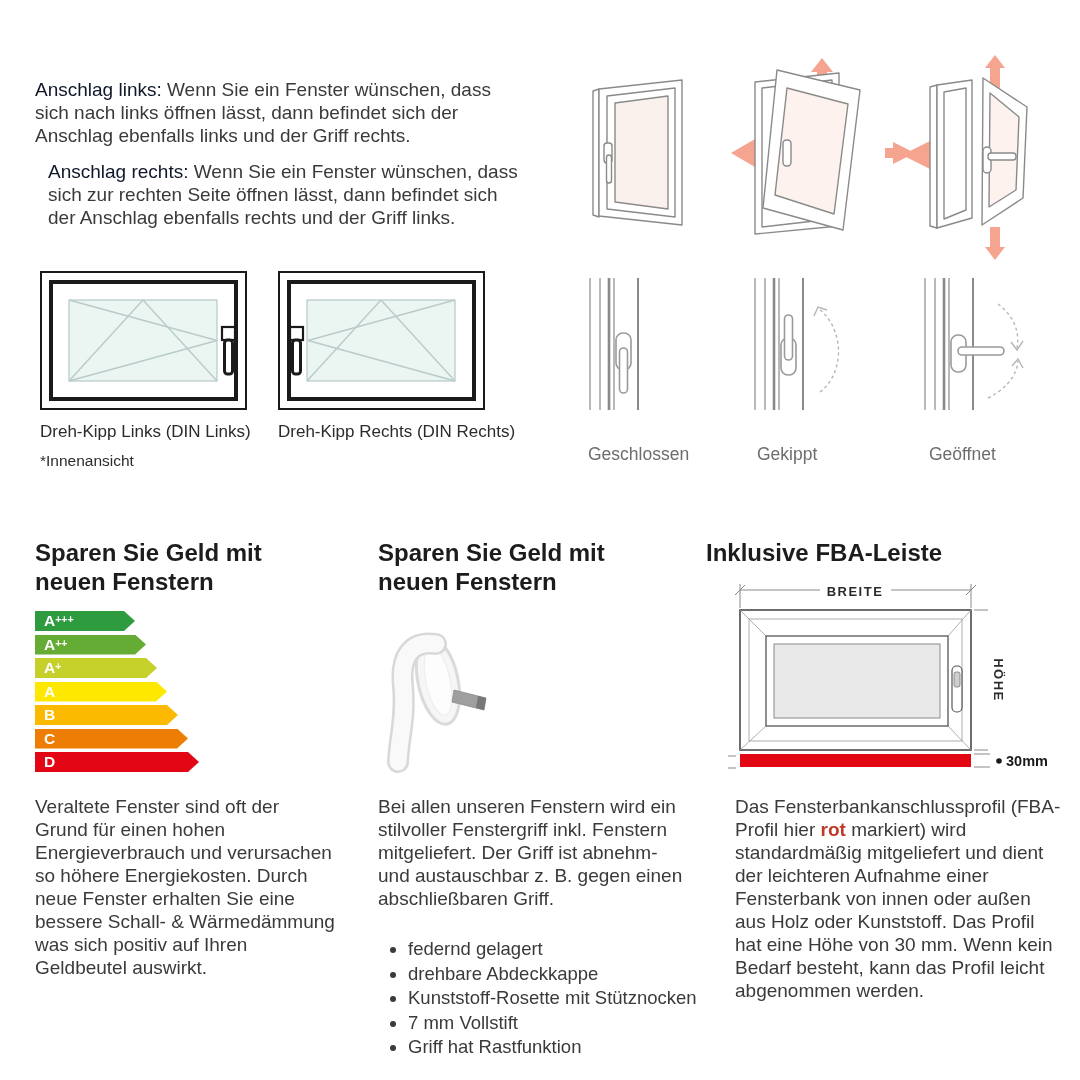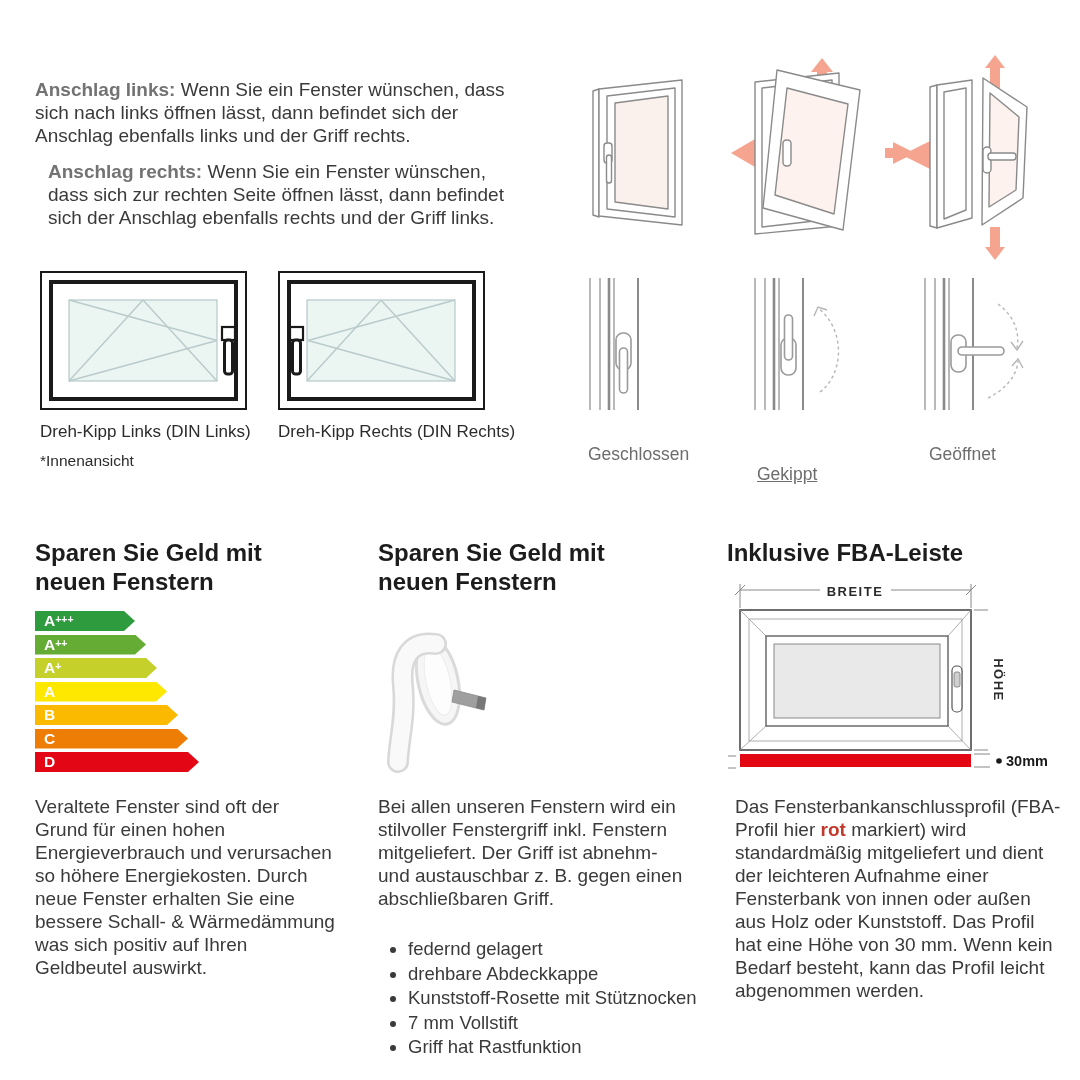--- a/index.html
+++ b/index.html
@@ -1,21 +1,21 @@
 <!DOCTYPE html>
 <html><head>
 <meta charset="utf-8">
 <style>
   html,body{margin:0;padding:0;background:#fff;}
   .page{position:relative;width:1080px;height:1080px;background:#ffffff;
         font-family:"Liberation Sans",sans-serif;color:#3a3a3a;overflow:hidden;}
   .abs{position:absolute;}
   .title-lg{font-size:25px;font-weight:700;color:#1c1c1c;}
   .para{font-size:19px;line-height:23px;color:#3a3a3a;}
-  .para .lead{font-weight:700;color:#737373;}
+  .para .lead{font-weight:400;color:#0f172a;}
   .caption{font-size:17px;color:#2b2b2b;}
   .note{font-size:15.5px;color:#2b2b2b;}
   .state-label{font-size:17.5px;color:#6d6d6d;margin-top:20px;}
   .col-title{font-size:24px;font-weight:700;color:#1c1c1c;line-height:29px;}
   .rot{color:#c0392b;font-weight:700;}
   
   .energy-wrap{display:block;}
   .energy-row{position:relative;height:20px;margin-bottom:3.5px;display:flex;align-items:center;
     clip-path:polygon(0 0, calc(100% - 11px) 0, 100% 50%, calc(100% - 11px) 100%, 0 100%);}
   .energy-grade{font-size:15.5px;font-weight:700;color:#fff;padding-left:9px;line-height:1;}
@@ -168,21 +168,21 @@
     <polyline points="93,64 99,72 105,63" fill="none" stroke="#b5b5b5" stroke-width="1.4"></polyline>
     <path d="M 70,120 C 90,110 99,96 100,83" fill="none" stroke="#b5b5b5" stroke-width="1.4" stroke-dasharray="3 3"></path>
     <polyline points="94,88 100,81 105,90" fill="none" stroke="#b5b5b5" stroke-width="1.4"></polyline>
     <g fill="#fff" stroke="#9a9a9a" stroke-width="1.6">
       <rect x="33" y="57" width="15" height="37" rx="7"></rect>
       <rect x="40" y="69" width="46" height="8" rx="4"></rect>
     </g>
   </svg>
 
   <div class="abs state-label" style="left:588px;top:424px;">Geschlossen</div>
-  <div class="abs state-label" style="left:757px;top:444px;text-decoration:underline;">Gekippt</div>
+  <div class="abs state-label" style="left:757px;top:424px;">Gekippt</div>
   <div class="abs state-label" style="left:929px;top:424px;">Geöffnet</div>
 
   <div class="abs col-title" style="left:35px;top:538px;width:310px;">
     <div>Sparen Sie Geld mit</div>
     <div>neuen Fenstern</div>
   </div>
 
   <div class="abs energy-wrap" style="left:35px;top:611px;">
       <div class="energy-row" style="width: 100px; background: rgb(46, 155, 63);">
         <span class="energy-grade">A</span>
@@ -229,21 +229,21 @@
   <div class="abs para" style="left:378px;top:795px;width:315px;">Bei allen unseren Fenstern wird ein stilvoller Fenstergriff inkl. Fenstern mitgeliefert. Der Griff ist abnehm- und austauschbar z. B. gegen einen abschließbaren Griff.</div>
 
   <ul class="bullets abs" style="left:378px;top:938px;width:315px;">
       <li>federnd gelagert</li>
       <li>drehbare Abdeckkappe</li>
       <li>Kunststoff-Rosette mit Stütznocken</li>
       <li>7 mm Vollstift</li>
       <li>Griff hat Rastfunktion</li>
     </ul>
 
-  <div class="abs col-title" style="left:727px;top:538px;width:330px;">Inklusive FBA-Leiste</div>
+  <div class="abs col-title" style="left:706px;top:538px;width:330px;">Inklusive FBA-Leiste</div>
 
   <svg class="abs" style="left:728px;top:582px;" width="345" height="205" viewBox="0 0 345 205">
 
     <g stroke="#888" stroke-width="1">
       <line x1="12" y1="2" x2="12" y2="26"></line>
       <line x1="243" y1="2" x2="243" y2="26"></line>
       <line x1="12" y1="8" x2="92" y2="8"></line>
       <line x1="163" y1="8" x2="243" y2="8"></line>
       <line x1="7" y1="13" x2="17" y2="3"></line>
       <line x1="238" y1="13" x2="248" y2="3"></line>

